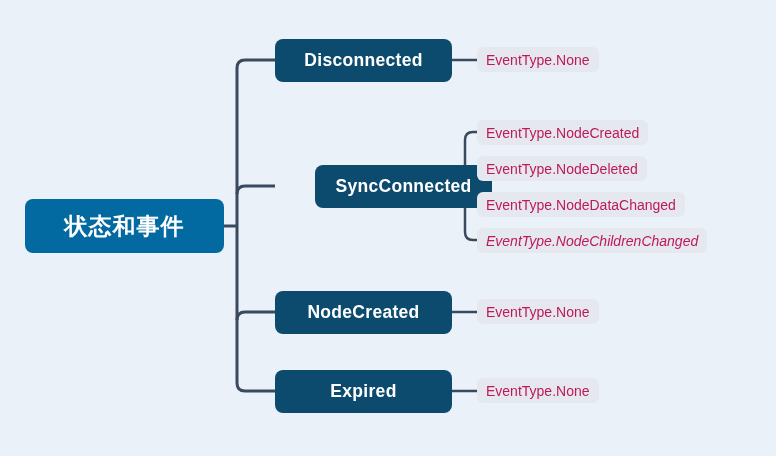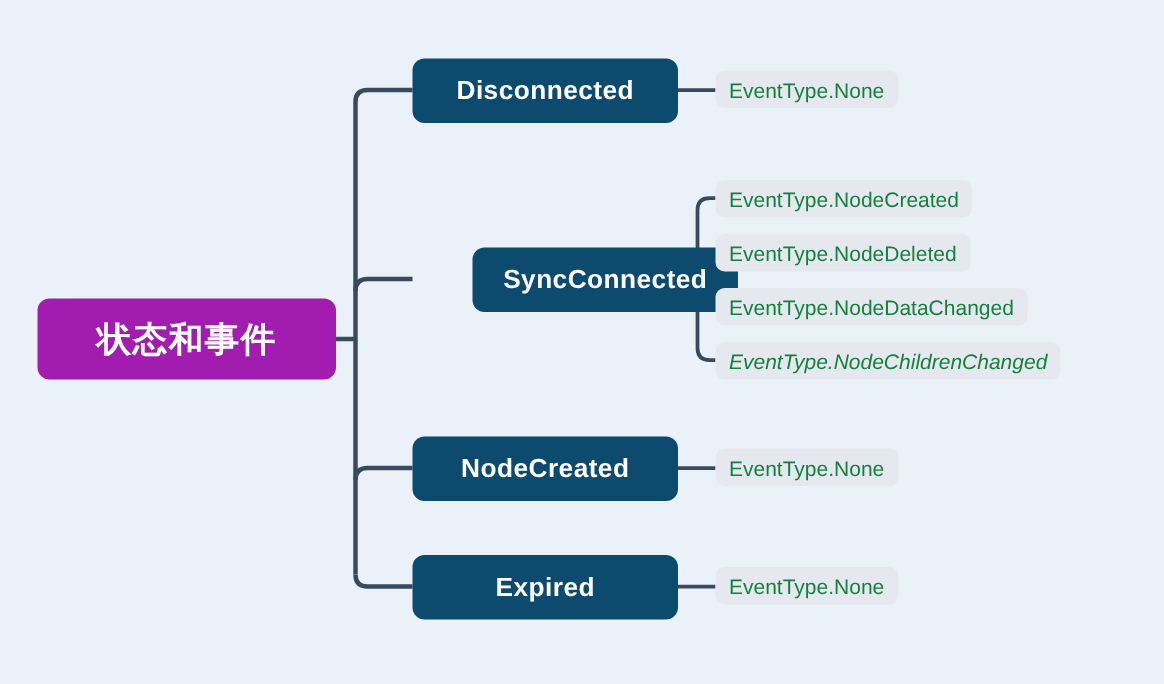--- a/index.html
+++ b/index.html
@@ -31,21 +31,21 @@
     display: flex;
     align-items: center;
     justify-content: center;
     white-space: nowrap;
   }
   .node-root {
     left: 25px;
     top: 199px;
     width: 199px;
     height: 54px;
-    background: #a21caf;
+    background: #0369a1;
     color: #ffffff;
     border-radius: 8px;
     font-size: 23px;
     font-weight: bold;
     letter-spacing: 1px;
   }
   .node-branch {
     left: 275px;
     width: 177px;
     height: 43px;
@@ -65,21 +65,21 @@
     position: absolute;
     box-sizing: border-box;
     display: flex;
     align-items: center;
     justify-content: flex-start;
     white-space: nowrap;
     left: 477px;
     height: 25px;
     padding: 0 9px;
     background: #e5e9ef;
-    color: #15803d;
+    color: #be185d;
     border-radius: 6px;
     font-size: 14px;
   }
   .leaf-a0 { top: 47px; }
   .leaf-b0 { top: 120px; }
   .leaf-b1 { top: 156px; }
   .leaf-b2 { top: 192px; }
   .leaf-b3 { top: 228px; font-style: italic; }
   .leaf-c0 { top: 299px; }
   .leaf-d0 { top: 378px; }

